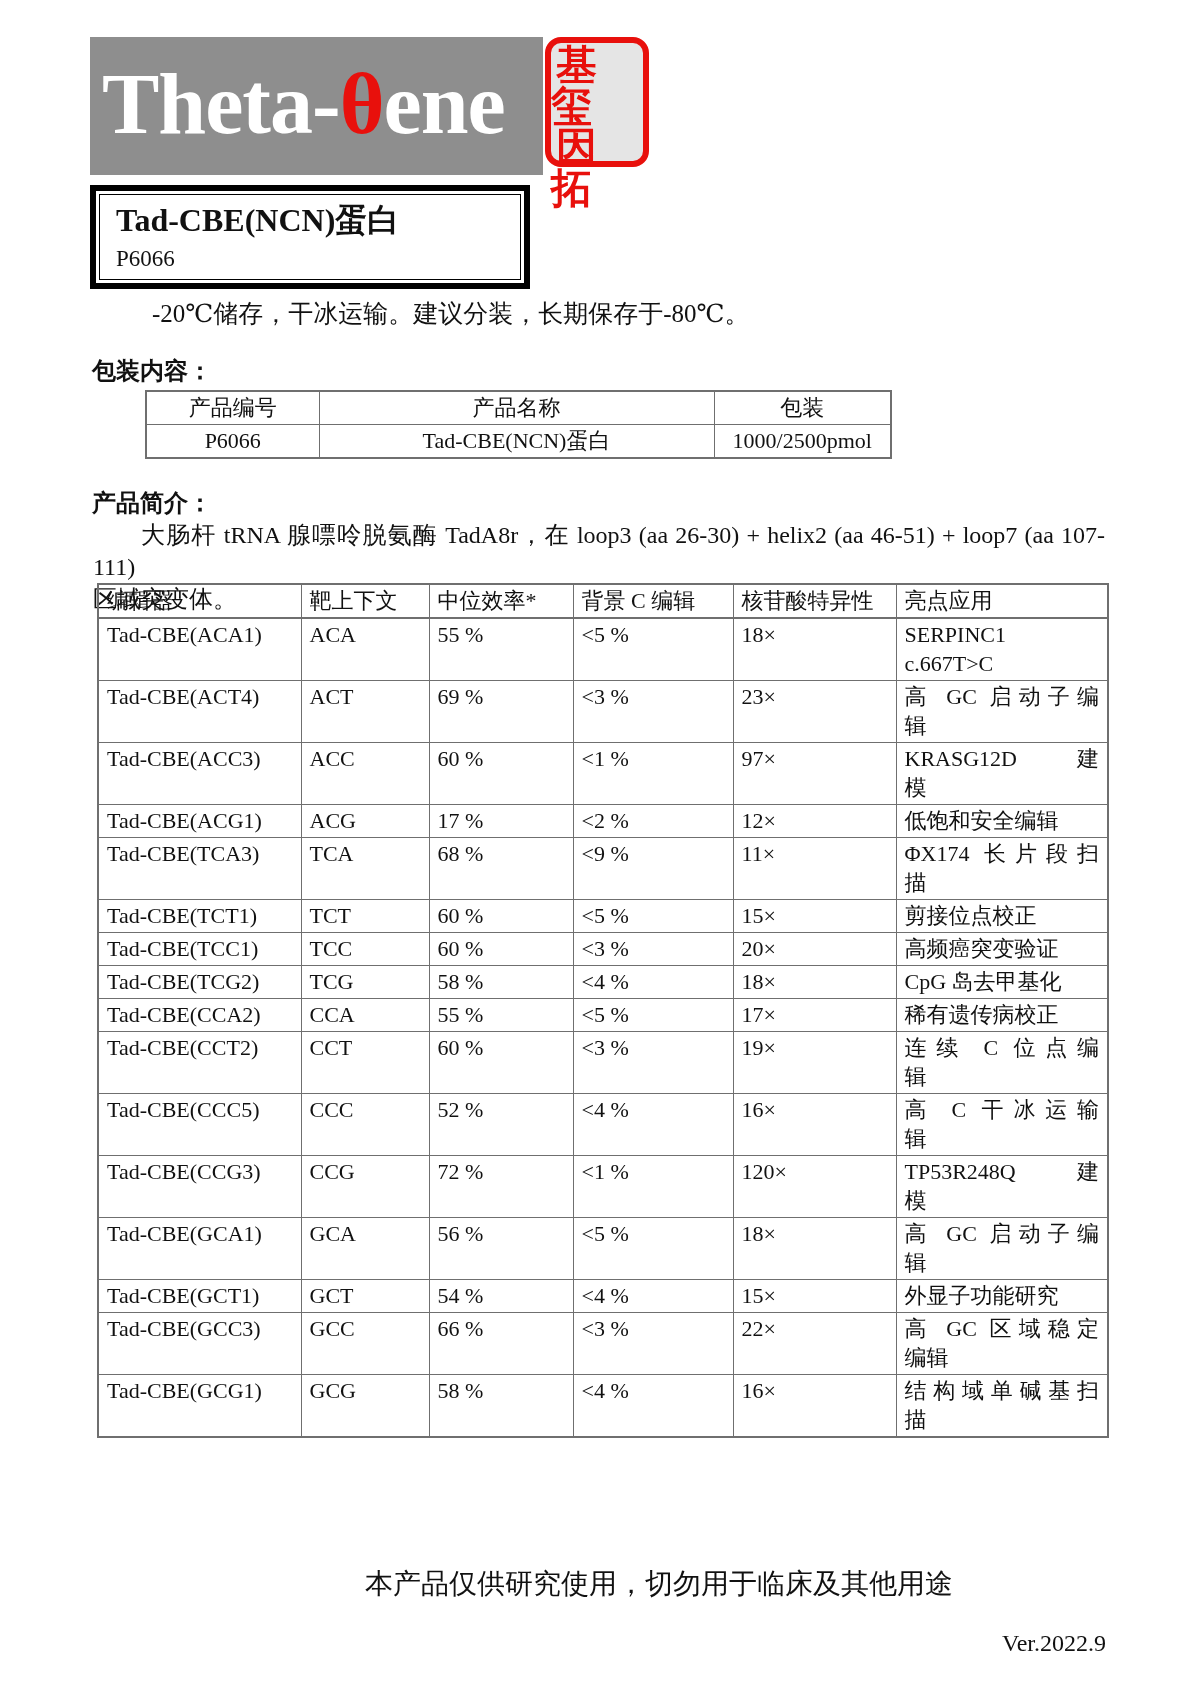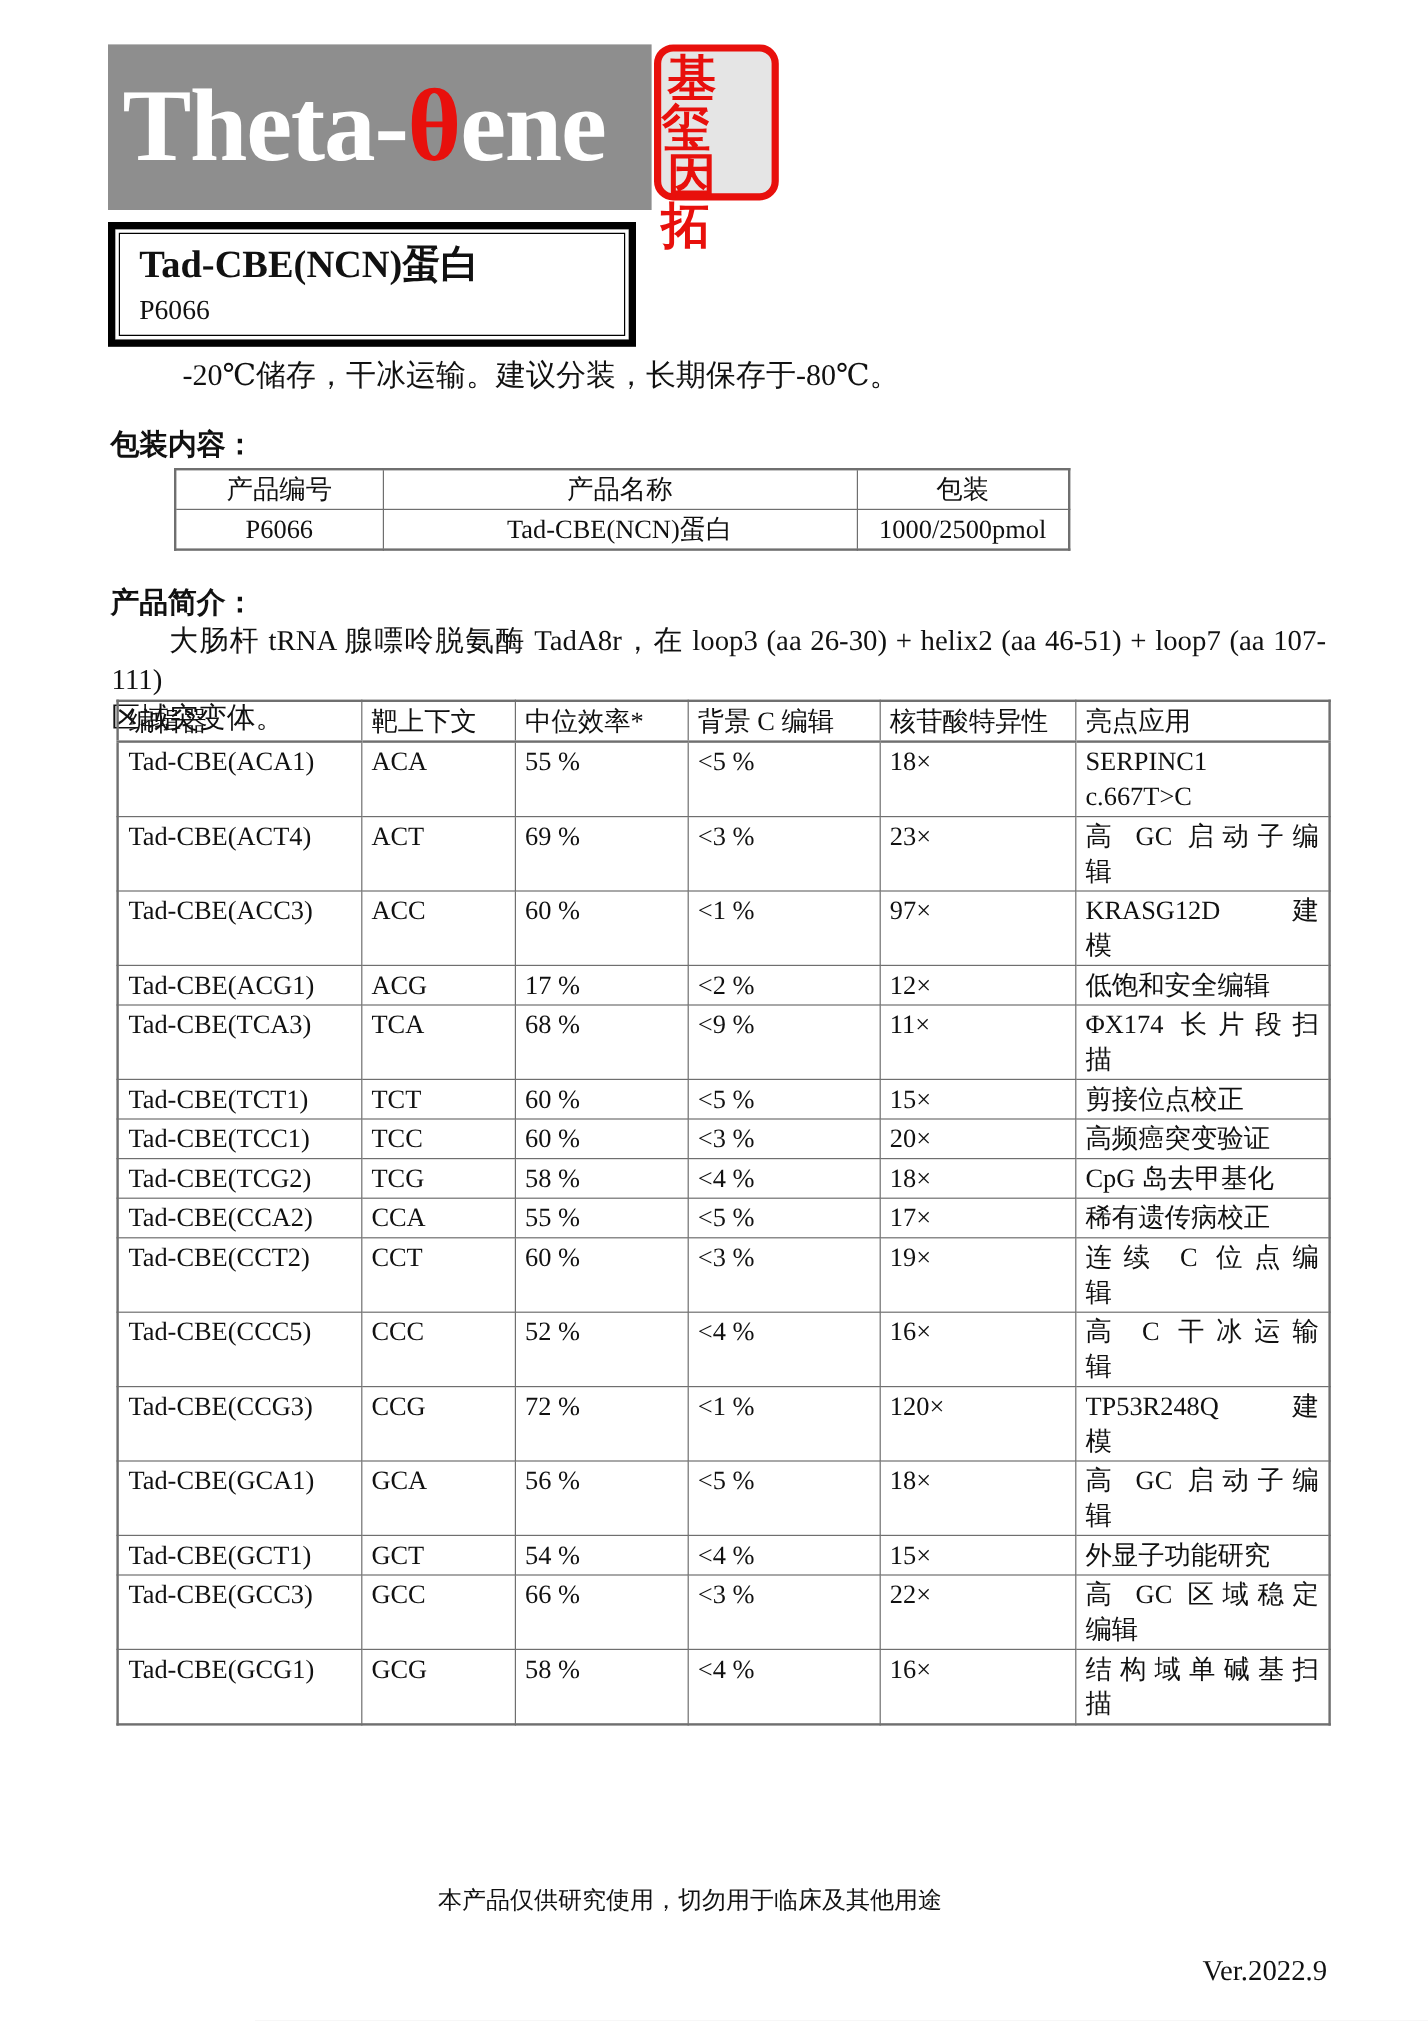--- a/index.html
+++ b/index.html
@@ -71,21 +71,21 @@
   .editor-table th,.editor-table td{
     border:1px solid var(--table-border,#6f6f6f);
     font-weight:normal;text-align:left;vertical-align:top;
     padding:1px 8px 2px 8px;line-height:29px;
   }
   .editor-table th{border-bottom-width:2px;}
   .editor-table td.hl .jl{
     text-align:justify;text-align-last:justify;text-justify:inter-character;
   }
   
-  .footer-disclaimer{position:absolute;left:365px;top:1569px;font-size:20px;line-height:30px;font-family:Liberation Serif, serif;}
+  .footer-disclaimer{position:absolute;left:365px;top:1569px;font-size:28px;line-height:30px;font-family:Liberation Serif, serif;}
   .footer-version{position:absolute;left:1002px;top:1628px;font-size:24px;line-height:30px;}
 </style>
 </head>
 <body>
 
 <div id="page">
 
   <div class="banner">
     <div class="logo"><span>Theta-</span><span class="theta">θ</span><span>ene</span></div>
   </div>

